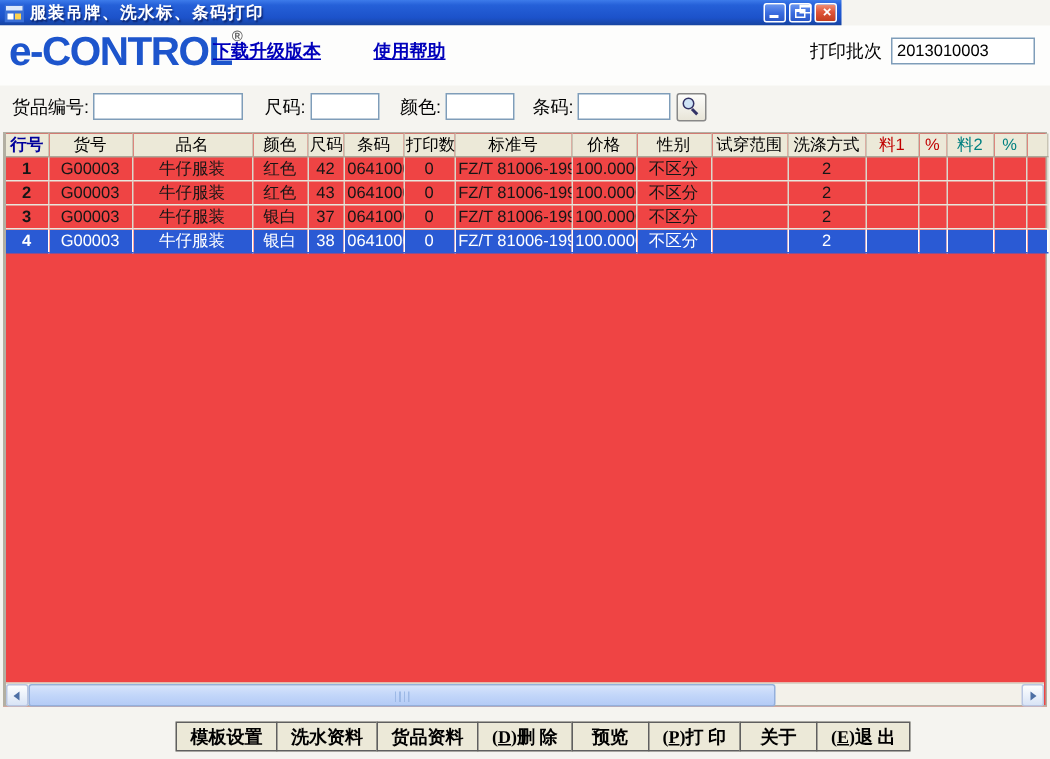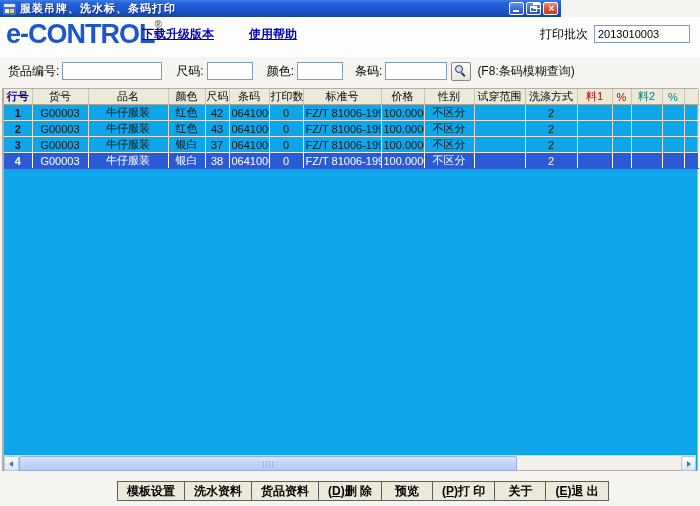--- a/index.html
+++ b/index.html
@@ -55,21 +55,21 @@
     font-size:11px; padding:1px 3px; margin-left:3px; font-family:inherit; }
   .f-item { width:100px; } .f-size { width:46px; } .f-color { width:46px; } .f-code { width:62px; }
   .gap14 { width:14px; } .gap12 { width:12px; } .gap4 { width:4px; } .gap6 { width:6px; }
   .search-btn { width:20px; height:19px; border:1px solid #888;
     background:linear-gradient(180deg,#fdfdfb,#e8e5d8); border-radius:2px;
     display:flex; align-items:center; justify-content:center; cursor:pointer; }
   .hint { font-size:12px; color:#111; white-space:nowrap; }
 
   
   .grid-wrap { position:absolute; left:2px; top:88px; width:696px; height:383px;
-    background:#0ea5e9; border:1px solid #b3afa2; border-left:2px solid #b3afa2; }
+    background:#ef4444; border:1px solid #b3afa2; border-left:2px solid #b3afa2; }
   table.grid { border-collapse:collapse; table-layout:fixed; width:694px; }
   table.grid th {
     background:#ece9d8; border-right:1px solid #c9c5b5; border-bottom:1px solid #aca899;
     height:15px; font-size:11px; font-weight:normal; white-space:nowrap; overflow:hidden; padding:0 1px;
   }
   table.grid td {
     border-right:1px solid #dcd8cc; border-bottom:1px solid #e8e6dc;
     height:13px; font-size:11px; padding:0 2px; white-space:nowrap; overflow:hidden; color:#161616;
   }
   td.a-c,th { text-align:center; } td.a-l { text-align:left; } td.a-r { text-align:center; }
@@ -88,21 +88,21 @@
   .sb-left .sb-tri { left:4px; border-right:4px solid #4d6fa5; }
   .sb-right .sb-tri { left:5px; border-left:4px solid #4d6fa5; }
   .sb-track { flex:1 1 auto; position:relative; }
   .sb-thumb { position:absolute; left:0; top:0; width:498px; height:15px;
     border:1px solid #94b0dc; border-radius:2px;
     background:linear-gradient(180deg,#d7e4fb 0%,#c2d6f9 50%,#b4cbf6 100%); cursor:pointer; }
   .sb-thumb:after { content:""; position:absolute; left:50%; top:4px; margin-left:-5px; width:10px; height:7px;
     background:repeating-linear-gradient(90deg,#9db9e6 0 1px,transparent 1px 3px); }
 
   
-  .btnbar { position:absolute; left:118px; top:481px; display:flex; }
+  .btnbar { position:absolute; left:118px; top:481px; display:flex;font-family:Liberation Serif, serif; }
   .xpbtn { height:20px; min-width:52px; padding:0 9px; background:#ece9d8;
     border:1px solid #5f5f5f; margin-left:-1px; font-size:12px; font-weight:bold;
     display:flex; align-items:center; justify-content:center; cursor:pointer; white-space:nowrap; }
   .xpbtn .hotkey { text-decoration:underline; }
 
   .mag { width:12px; height:12px; position:relative; }
   .mag .lens { position:absolute; left:0; top:0; width:8px; height:8px; border:1.5px solid #336;
     border-radius:50%; background:#cfe3f5; }
   .mag .handle { position:absolute; left:7px; top:7px; width:5px; height:1.5px; background:#336;
     transform:rotate(45deg); transform-origin:0 0; }
@@ -154,21 +154,20 @@
   <span class="flabel">条码:</span>
   <input class="f-code" value="" style="">
   <span class="gap4"></span>
   <div class="search-btn">
     <div class="mag">
         <div class="lens"></div>
         <div class="handle"></div>
       </div>
   </div>
   <span class="gap6"></span>
-  <span class="hint">(F8:条码模糊查询)</span>
 </div>
 
 <div class="grid-wrap">
   <table class="grid">
     <colgroup id="grid-cols">
         <col style="width: 28px;">
         <col style="width: 56px;">
         <col style="width: 80px;">
         <col style="width: 37px;">
         <col style="width: 24px;">

